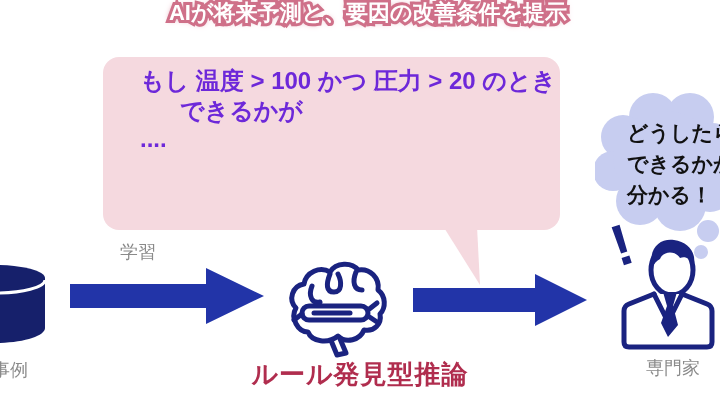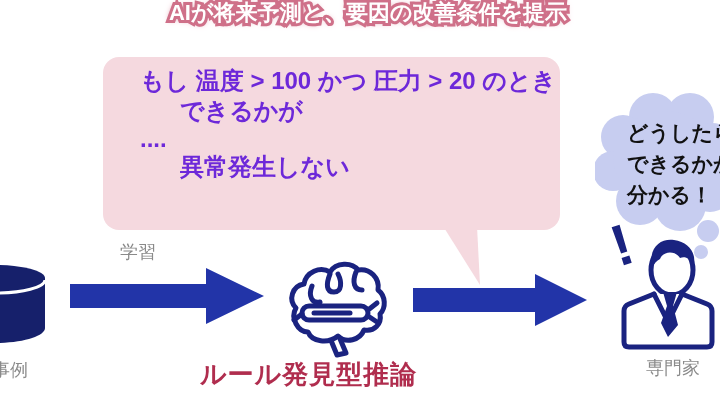--- a/index.html
+++ b/index.html
@@ -32,21 +32,21 @@
   .rule-text{position:absolute;left:140px;top:66px;width:420px;
     font-size:24px;font-weight:bold;color:#6d28d9;line-height:30px;}
   .rule-line.indent{padding-left:40px;}
   .rule-line.dots{line-height:26px;}
 
   
   .caption{position:absolute;color:var(--caption-gray);font-size:18px;white-space:nowrap;}
   .caption-learning{left:120px;top:240px;}
   .caption-db{left:-44px;top:358px;}
   .caption-expert{left:646px;top:356px;}
-  .caption-rule{position:absolute;left:200px;top:357px;width:320px;text-align:left;
+  .caption-rule{position:absolute;left:200px;top:357px;width:320px;text-align:center;
     color:var(--rule-label-red);font-size:26px;font-weight:bold;letter-spacing:1px;white-space:nowrap;}
 
   .abs{position:absolute;}
 
   .navy-fill{fill:var(--accent-navy);}
   .dbnavy-fill{fill:var(--db-navy);}
   .lav-fill{fill:var(--thought-bubble-bg);}
   .pink-fill{fill:var(--rule-bubble-bg);}
   .navy-stroke{fill:#ffffff;stroke:var(--icon-navy);stroke-width:5;
     stroke-linecap:round;stroke-linejoin:round;}
@@ -68,21 +68,20 @@
 <div class="stage">
 
   <div class="rule-bubble"></div>
   <svg class="rule-tail" viewBox="0 0 60 66">
     <polygon class="pink-fill" points="5,2 42,61 39,2"></polygon>
   </svg>
   <div class="rule-text">
     <div class="rule-line">もし 温度 &gt; 100 かつ 圧力 &gt; 20 のとき</div>
     <div class="rule-line indent">できるかが</div>
     <div class="rule-line dots">....</div>
-    <div class="rule-line indent">異常発生しない</div>
   </div>
 
   <div class="title-wrap">
     <span class="title-layer title-back">AIが将来予測と、要因の改善条件を提示</span>
     <span class="title-front">AIが将来予測と、要因の改善条件を提示</span>
   </div>
 
   <svg class="abs" style="left:-58px;top:262px" width="106" height="84" viewBox="0 0 106 84">
     <path class="dbnavy-fill" d="M3,16 L3,66 C3,74 25,81 53,81 C81,81 103,74 103,66 L103,16 Z"></path>
     <ellipse class="dbnavy-fill" cx="53" cy="16" rx="50" ry="13"></ellipse>

